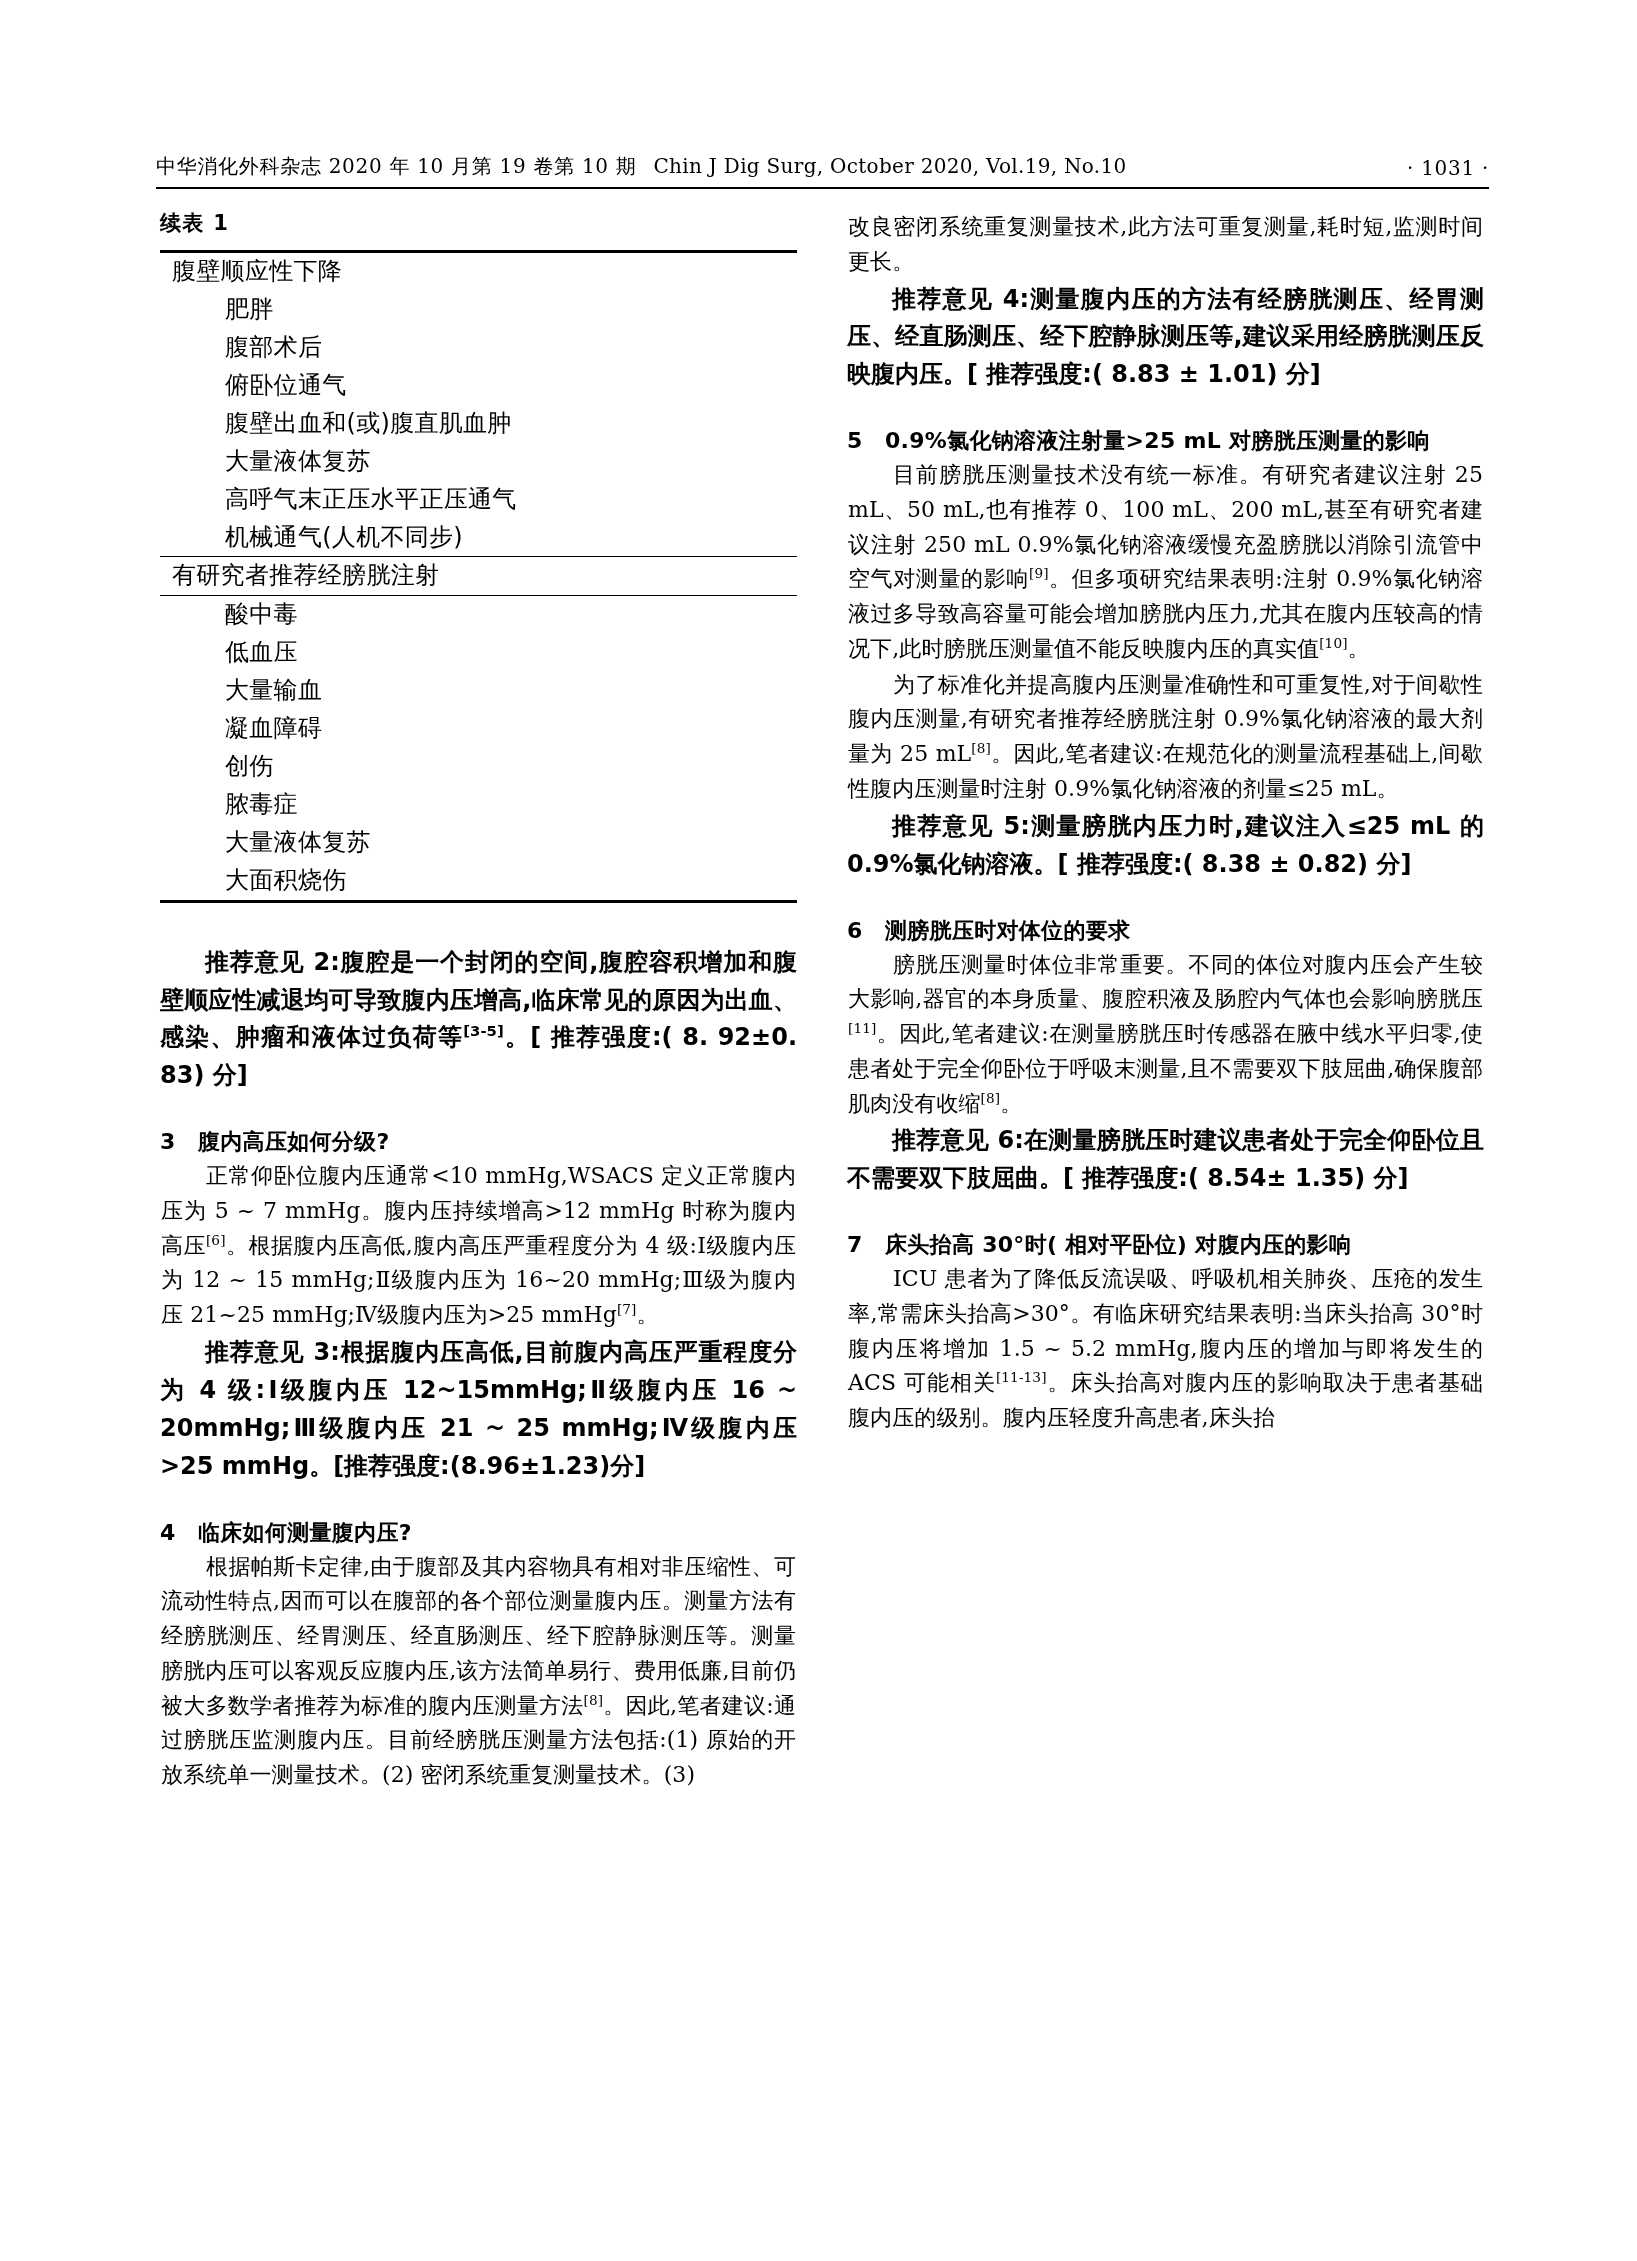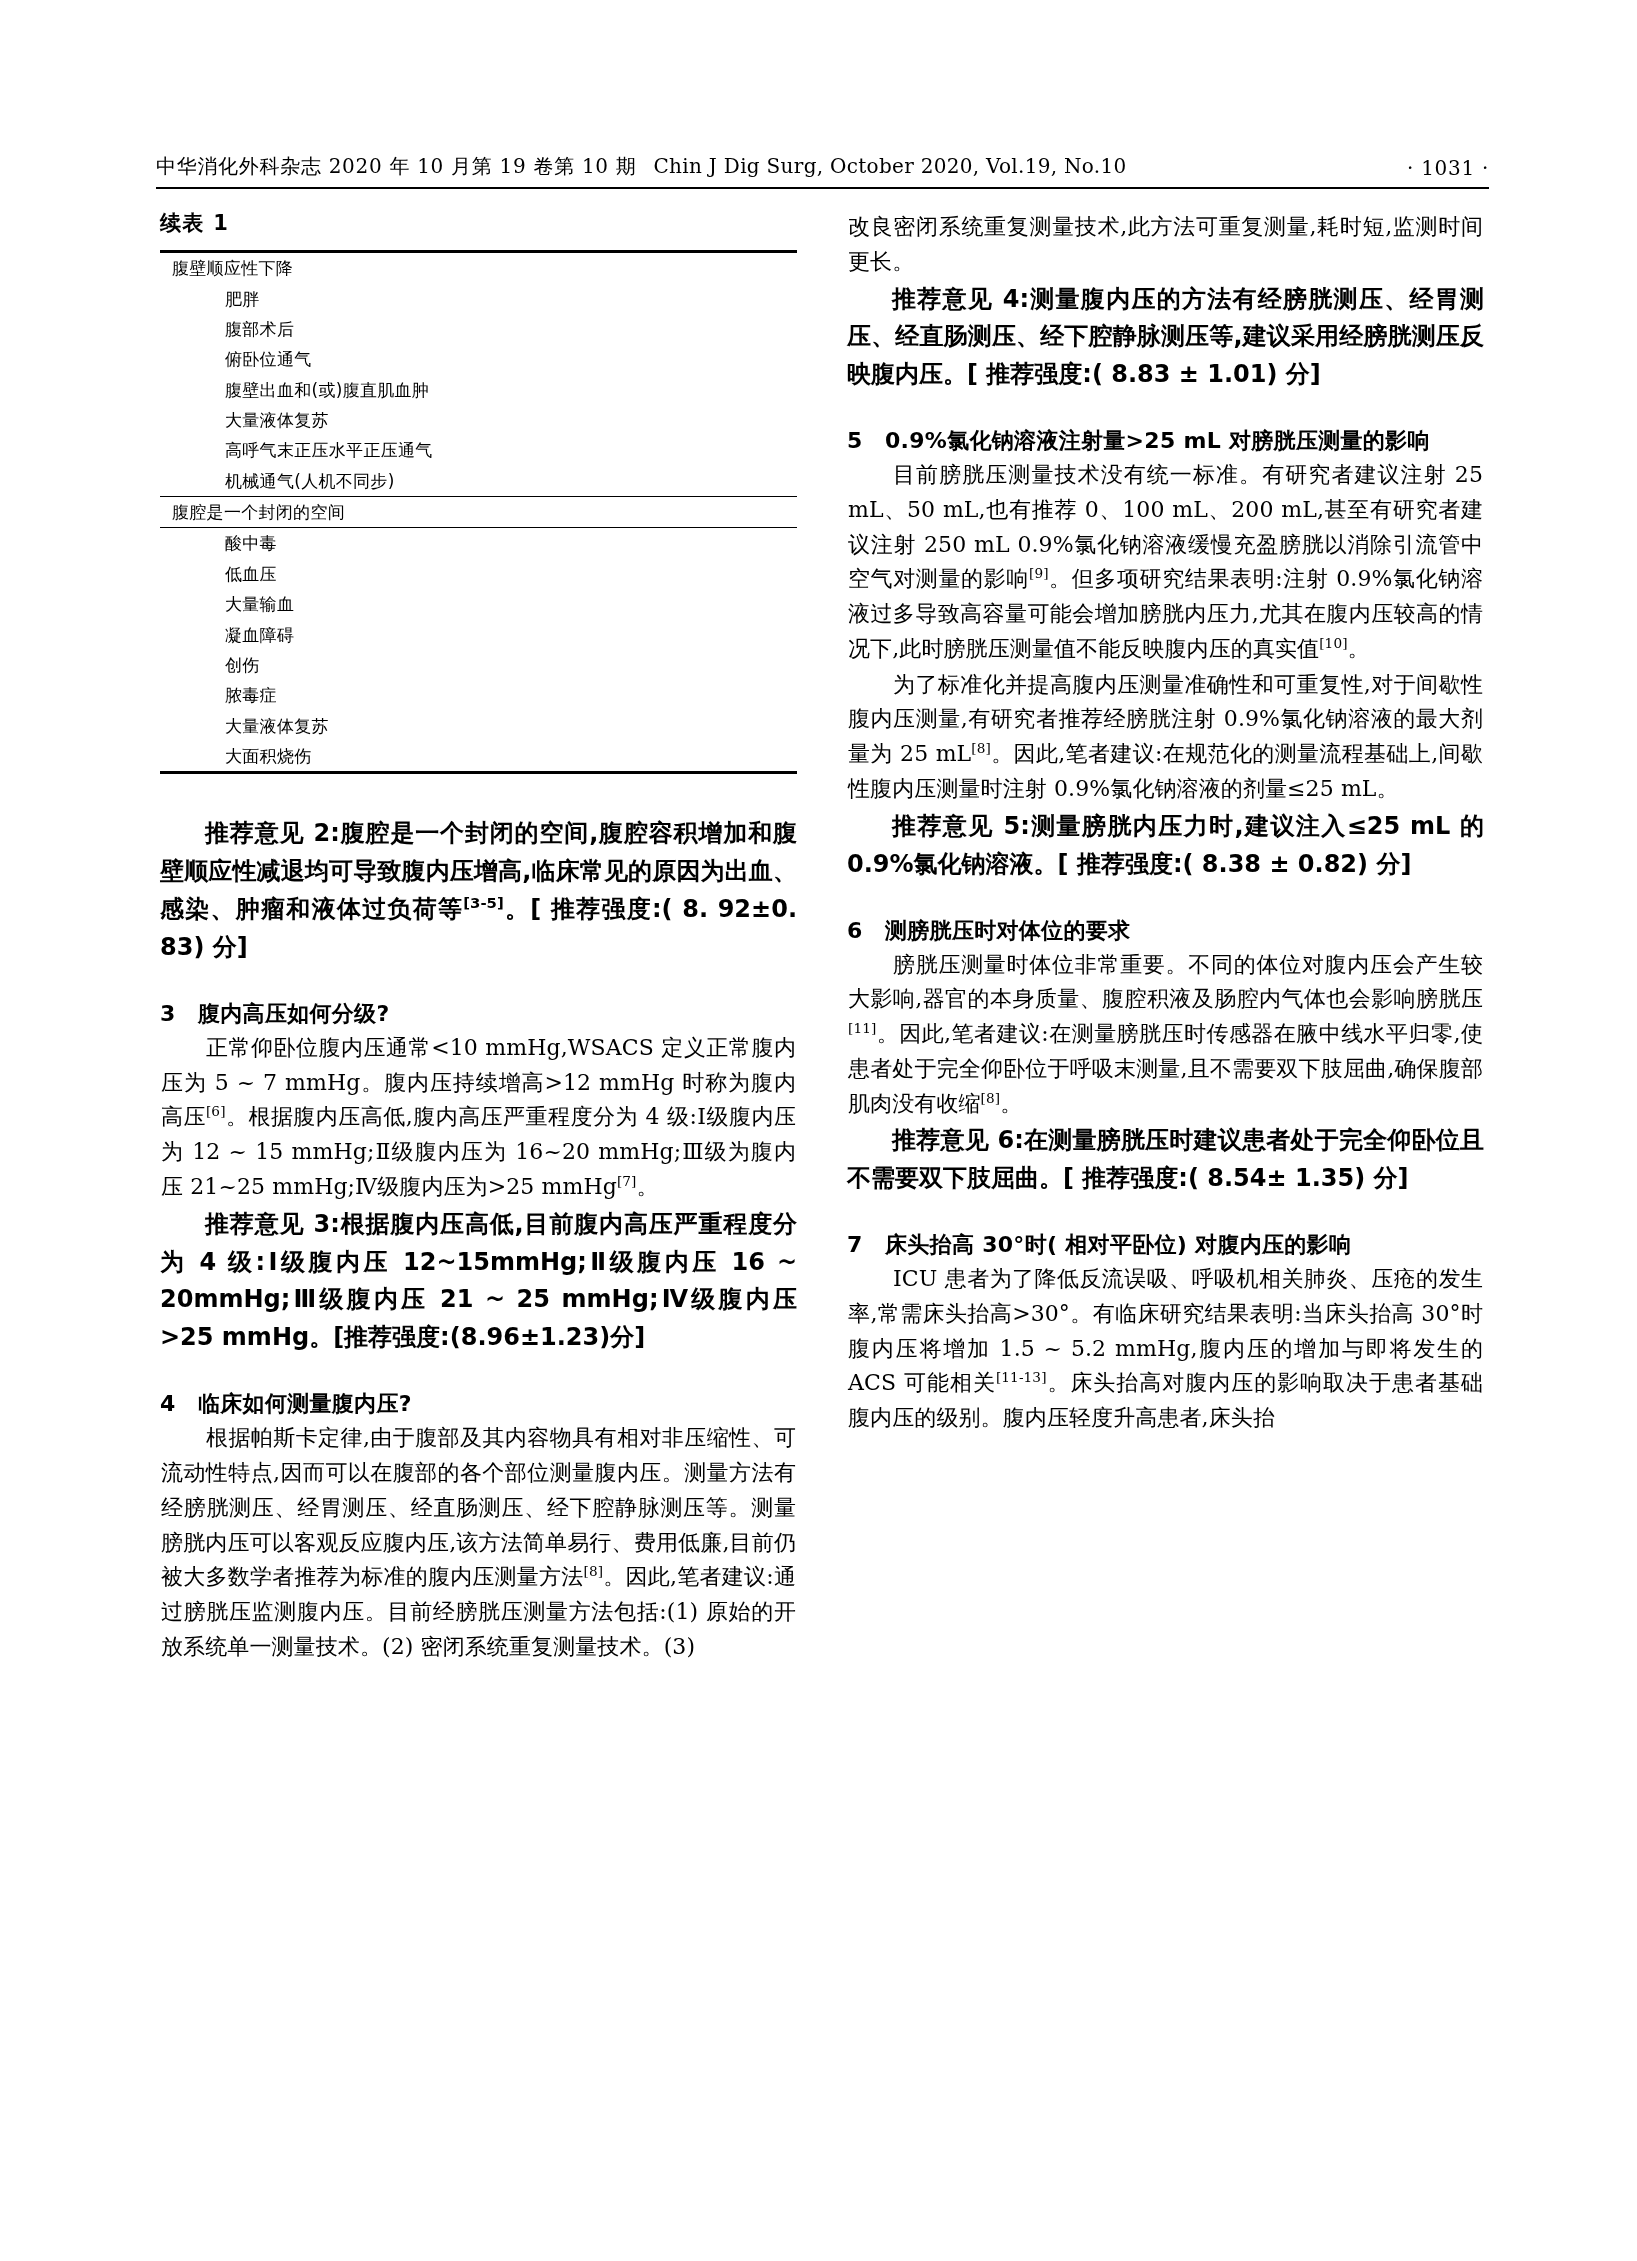--- a/index.html
+++ b/index.html
@@ -73,21 +73,21 @@
     border-collapse: collapse;
     font-size: 20px;
   }
   .rule-top    { border-top: 3.3px solid #000; }
   .rule-mid    { border-top: 1.3px solid #000; }
   .rule-bottom { border-bottom: 3.3px solid #000; }
   .tbl tr td {
     padding: 6px 0 6px 0;
     line-height: 1.08;
     font-family: "DejaVu Sans", "Liberation Sans", sans-serif;
-    font-size: 17px;
+    font-size: 24px;
     letter-spacing: 0.3px;
   }
   .tbl td.grp  { padding-left: 12px; }
   .tbl td.itm  { padding-left: 65px; }
 
   
   p.para {
     margin: 1px;
     font-size: 22px;
     line-height: 1.58;
@@ -161,21 +161,21 @@
             <td class="itm">大量液体复苏</td>
           </tr>
         <tr>
             <td class="itm">高呼气末正压水平正压通气</td>
           </tr>
         <tr>
             <td class="itm">机械通气(人机不同步)</td>
           </tr>
 
         <tr class="rule-mid">
-          <td class="grp">腹腔是一个封闭的空间</td>
+          <td class="grp">有研究者推荐经膀胱注射</td>
         </tr>
         <tr class="rule-mid">
             <td class="itm">酸中毒</td>
           </tr>
         <tr>
             <td class="itm">低血压</td>
           </tr>
         <tr>
             <td class="itm">大量输血</td>
           </tr>

